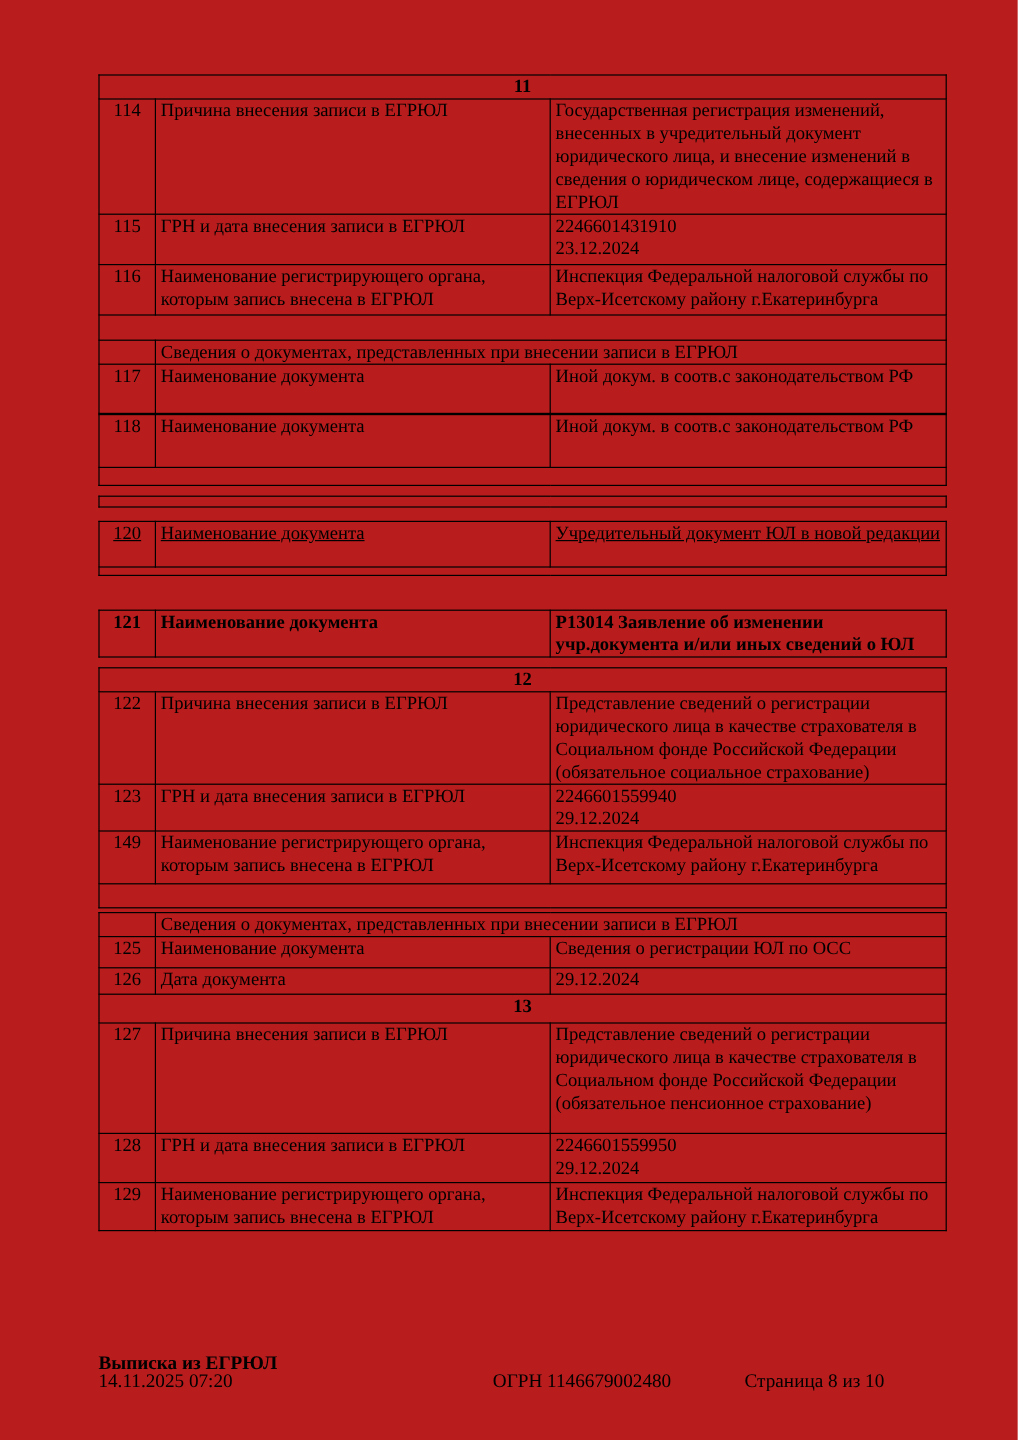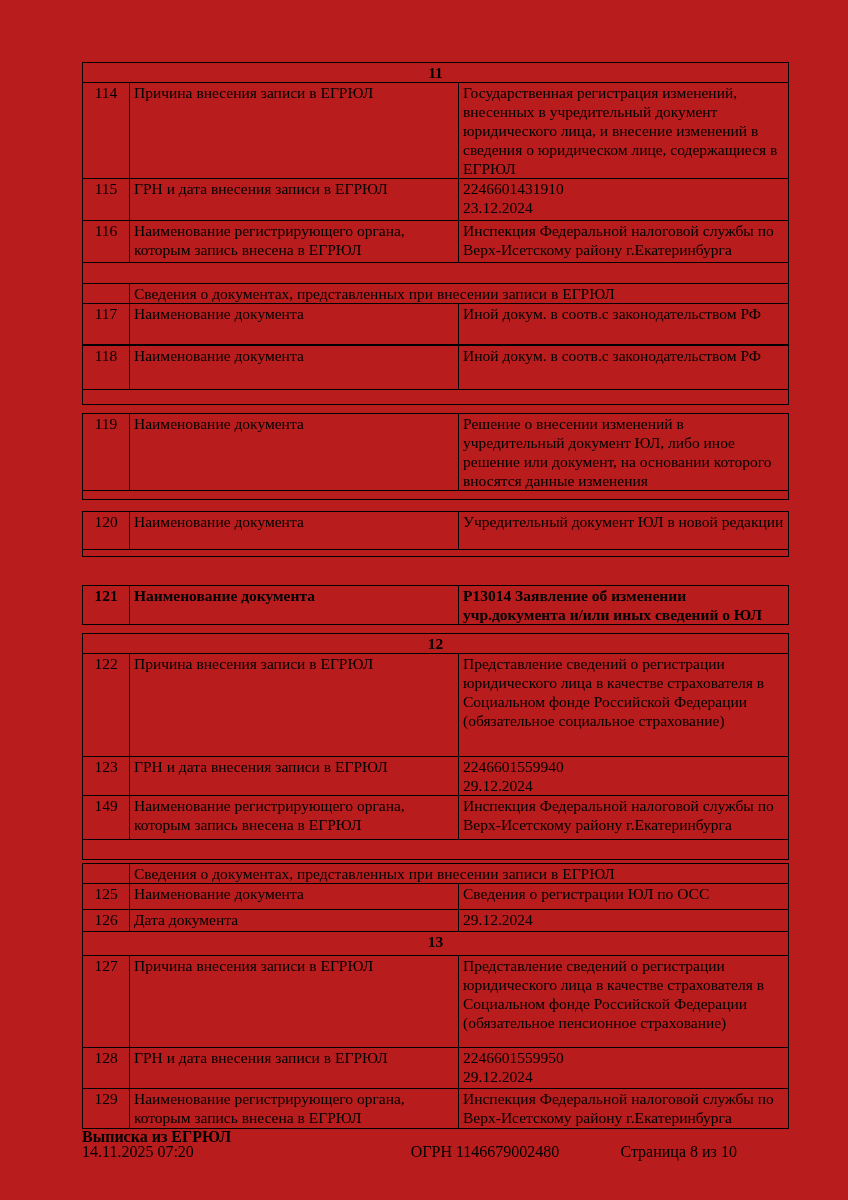--- a/index.html
+++ b/index.html
@@ -44,21 +44,21 @@
     padding: 0 2px;
   }
   tr.sect td {
     text-align: center;
     font-weight: bold;
     padding: 0;
   }
   tr.spacer td { padding: 0; }
   .mt18 { }
   .mt8  { margin-top: 8px; }
-  .mt11 { margin-top: 11px; }
+  .mt11 { margin-top: 11px; text-decoration: underline; }
   .mt19 { margin-top: 28px; font-weight: bold; }
   .mt3  { margin-top: 3px; }
   .footer {
     position: absolute;
     left: 82px;
     top: 1129px;
     width: 716px;
     display: flex;
     align-items: flex-end;
     font-size: 16px;
@@ -136,25 +136,20 @@
     </tbody>
       </table>
 
     <table class="frag mt8">
       <colgroup>
           <col class="c-num">
           <col class="c-label">
           <col class="c-value">
         </colgroup>
       <tbody>
-          <tr style="height:75px">
-        <td class="num">119</td>
-        <td>Наименование документа</td>
-        <td>Решение о внесении изменений в учредительный документ ЮЛ, либо иное решение или документ, на основании которого вносятся данные изменения</td>
-      </tr>
       <tr class="spacer" style="height:9px">
         <td colspan="3"></td>
       </tr>
     </tbody>
       </table>
 
     <table class="frag mt11">
       <colgroup>
           <col class="c-num">
           <col class="c-label">
@@ -190,21 +185,21 @@
     <table class="frag mt8">
       <colgroup>
           <col class="c-num">
           <col class="c-label">
           <col class="c-value">
         </colgroup>
       <tbody>
           <tr class="sect" style="height:17px">
         <td colspan="3">12</td>
       </tr>
-      <tr style="height:103px">
+      <tr style="height:77px">
         <td class="num">122</td>
         <td>Причина внесения записи в ЕГРЮЛ</td>
         <td>Представление сведений о регистрации юридического лица в качестве страхователя в Социальном фонде Российской Федерации (обязательное социальное страхование)</td>
       </tr>
       <tr style="height:39px">
         <td class="num">123</td>
         <td>ГРН и дата внесения записи в ЕГРЮЛ</td>
         <td>
           <div>2246601559940</div>
           <div>29.12.2024</div>

